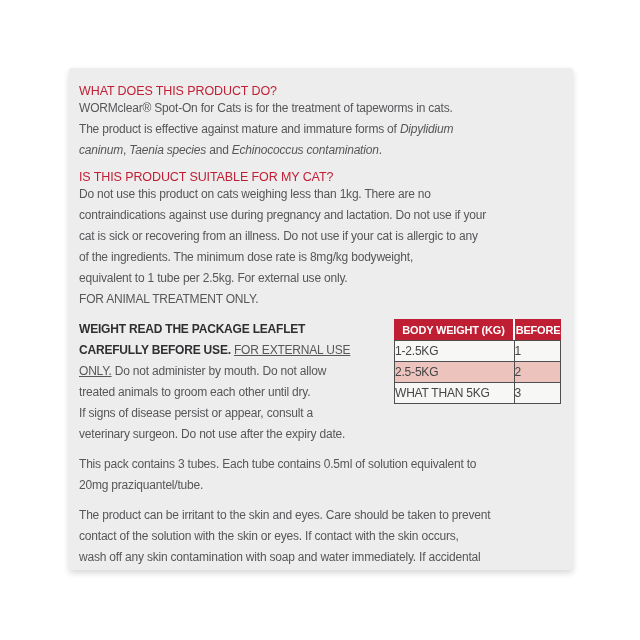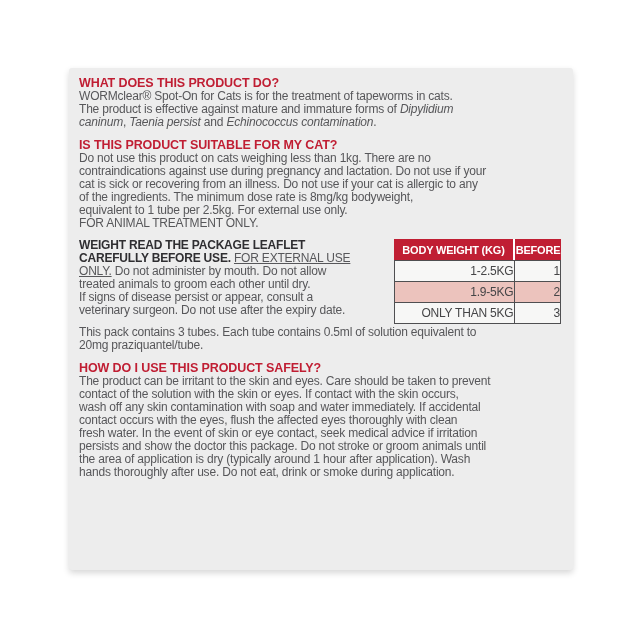--- a/index.html
+++ b/index.html
@@ -14,28 +14,29 @@
     width: 504px; height: 502px;
     background: #ededed;
     border-radius: 3px;
     padding: 8px 10px 0 10px;
     box-shadow: 0 3px 6px rgba(0,0,0,0.16);
     overflow: hidden;
   }
   .sec { margin-bottom: 9px; }
   .sec-heading {
     font-size: 12.5px;
-    font-weight: bold;
+    font-weight: normal;
     line-height: 14px;
     color: #c01e33;
     letter-spacing: -0.1px;
+    margin-top: 8px;
   }
   .sec-body {
     font-size: 12px;
-    line-height: 13px;
+    line-height: 21px;
     letter-spacing: -0.2px;
     color: #57575a;
     white-space: pre-line;
   }
   .emph { font-weight: bold; color: #2f2e31; }
   .underl { text-decoration: underline; }
   .species { font-style: italic; }
   .sec-howuse { position: relative; }
   .sec-howuse .sec-body { max-width: 330px; }
   .sec-howuse .sec-body .wide { display: inline; margin-top: 24px; }
@@ -55,38 +56,38 @@
   }
   .dt-hcell.w { width: 121px; border-right: 2px solid #ffffff; }
   .dt-hcell.t { flex: 1; }
   .dt-body { border: 1.5px solid #4f4f51; }
   .dt-row { display: flex; }
   .dt-row + .dt-row { border-top: 1.5px solid #4f4f51; }
   .dt-cell {
     background: #f7f7f6;
     font-size: 12px; line-height: 13px;
     color: #454547;
-    text-align: right;
+    text-align: left;
     padding: 3.5px 0;
     letter-spacing: -0.2px;
   }
   .dt-cell.w { width: 119.5px; border-right: 1.5px solid #4f4f51; }
   .dt-cell.t { flex: 1; }
   .dt-row.hl .dt-cell { background: #ecc3bd; }
 </style>
 </head>
 <body>
 
 <div class="panel">
 
   <section class="sec">
     <h2 class="sec-heading">WHAT DOES THIS PRODUCT DO?</h2>
     <p class="sec-body"><span>WORMclear® Spot-On for Cats is for the treatment of tapeworms in cats.
 The product is effective against mature and immature forms of </span><em class="species">Dipylidium
-caninum</em><span>, </span><em class="species">Taenia persist</em><span> and </span><em class="species">Echinococcus contamination</em><span>.</span></p>
+caninum</em><span>, </span><em class="species">Taenia species</em><span> and </span><em class="species">Echinococcus contamination</em><span>.</span></p>
   </section>
 
   <section class="sec">
     <h2 class="sec-heading">IS THIS PRODUCT SUITABLE FOR MY CAT?</h2>
     <p class="sec-body">Do not use this product on cats weighing less than 1kg. There are no
 contraindications against use during pregnancy and lactation. Do not use if your
 cat is sick or recovering from an illness. Do not use if your cat is allergic to any
 of the ingredients. The minimum dose rate is 8mg/kg bodyweight,
 equivalent to 1 tube per 2.5kg. For external use only.
 FOR ANIMAL TREATMENT ONLY.</p>
@@ -104,38 +105,37 @@
       <div class="dt-header">
         <div class="dt-hcell w">BODY WEIGHT (KG)</div>
         <div class="dt-hcell t">BEFORE</div>
       </div>
       <div class="dt-body">
         <div class="dt-row">
           <div class="dt-cell w">1-2.5KG</div>
           <div class="dt-cell t">1</div>
         </div>
         <div class="dt-row hl">
-          <div class="dt-cell w">1.9-5KG</div>
+          <div class="dt-cell w">2.5-5KG</div>
           <div class="dt-cell t">2</div>
         </div>
         <div class="dt-row">
-          <div class="dt-cell w">ONLY THAN 5KG</div>
+          <div class="dt-cell w">WHAT THAN 5KG</div>
           <div class="dt-cell t">3</div>
         </div>
       </div>
     </div>
   </section>
 
   <section class="sec">
     <p class="sec-body">This pack contains 3 tubes. Each tube contains 0.5ml of solution equivalent to
 20mg praziquantel/tube.</p>
   </section>
 
   <section class="sec">
-    <h2 class="sec-heading">HOW DO I USE THIS PRODUCT SAFELY?</h2>
     <p class="sec-body">The product can be irritant to the skin and eyes. Care should be taken to prevent
 contact of the solution with the skin or eyes. If contact with the skin occurs,
 wash off any skin contamination with soap and water immediately. If accidental
 contact occurs with the eyes, flush the affected eyes thoroughly with clean
 fresh water. In the event of skin or eye contact, seek medical advice if irritation
 persists and show the doctor this package. Do not stroke or groom animals until
 the area of application is dry (typically around 1 hour after application). Wash
 hands thoroughly after use. Do not eat, drink or smoke during application.</p>
   </section>
 

